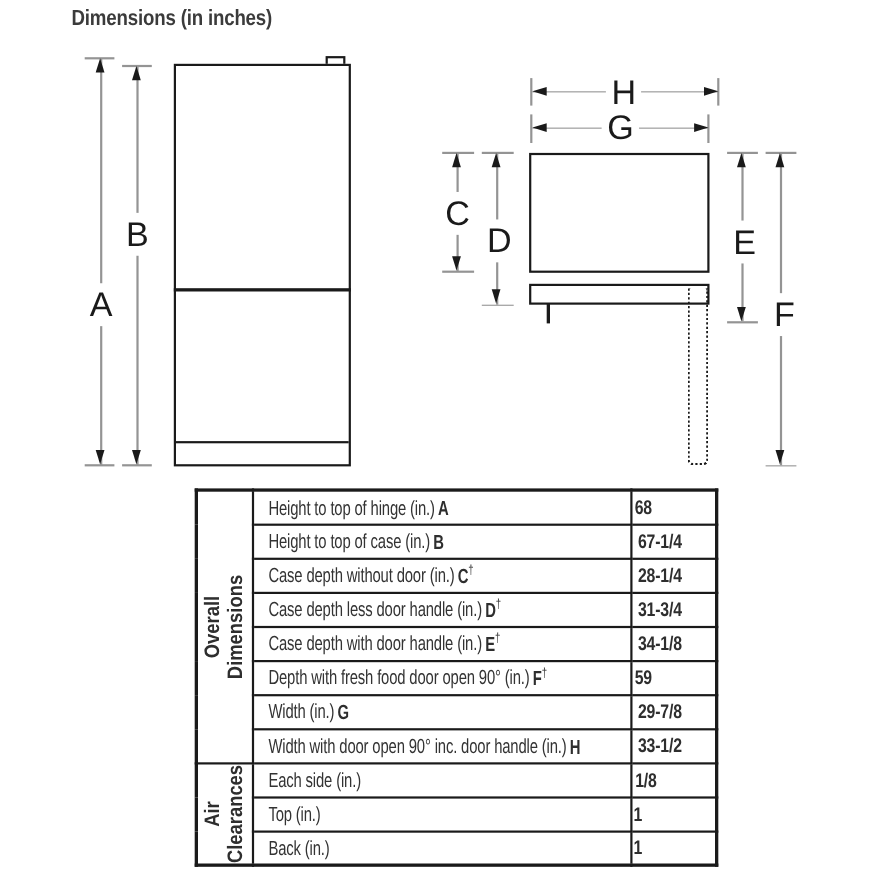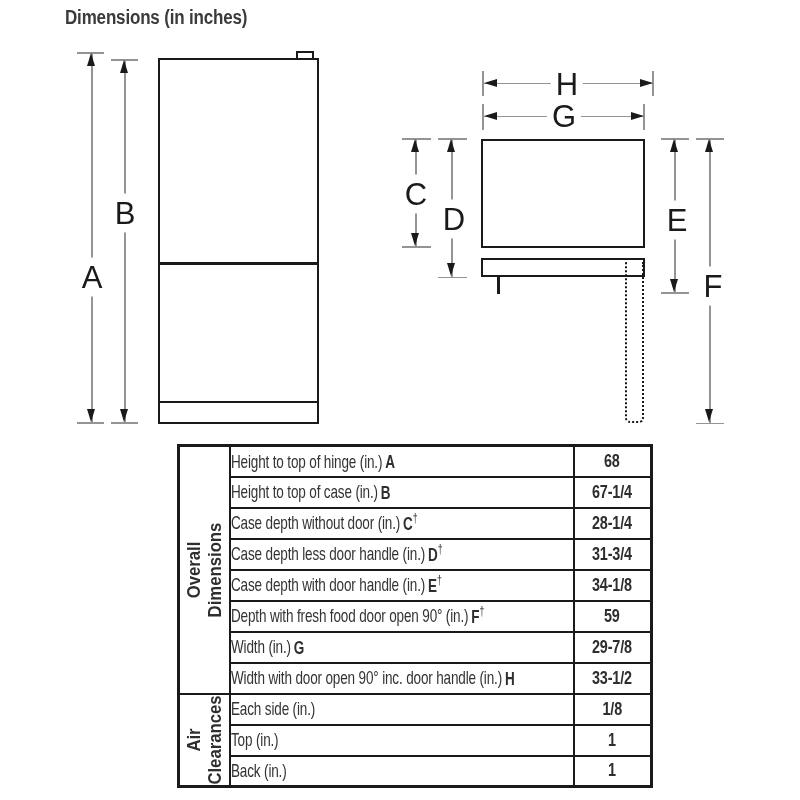--- a/index.html
+++ b/index.html
@@ -35,22 +35,22 @@
   }
 
   
   table.dims {
     position:absolute; left:177px; top:444px; width:473px;
     border-collapse:collapse; table-layout:fixed;
     border:3px solid #1a1a1a; color:#333;
   }
   table.dims td { border:2px solid #1a1a1a; height:31px; vertical-align:middle; }
   td.c-rot  { width:51px; position:relative; }
-  td.c-desc { width:344px; overflow:hidden; }
-  td.c-val  { width:78px; text-align:center; }
+  td.c-desc { width:344px; padding-left:13px; overflow:hidden; }
+  td.c-val  { width:78px; }
   .squeeze {
     white-space:nowrap; font-size:18.5px; letter-spacing:-0.2px; color:#333;
     transform:scaleX(0.73); transform-origin:0 50%;
   }
   .squeeze .ltr { font-weight:bold; margin-left:4px; color:#2e2e2e; }
   .squeeze .dag { font-size:12px; }
   .v {
     display:inline-block; font-weight:bold; font-size:18px; color:#2e2e2e;
     letter-spacing:-0.2px; transform:scaleX(0.8); transform-origin:50% 50%;
     white-space:nowrap;

